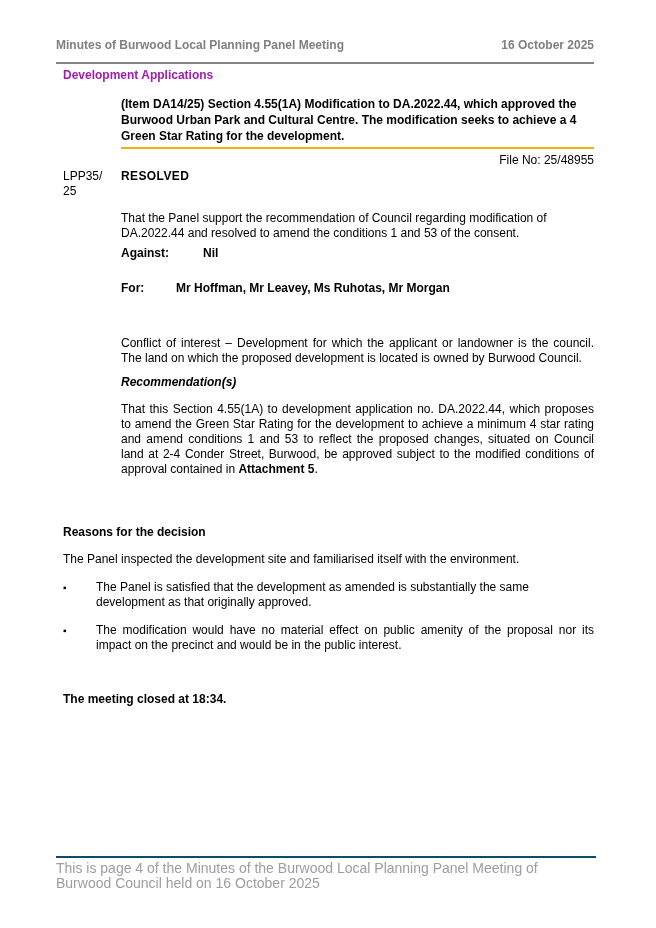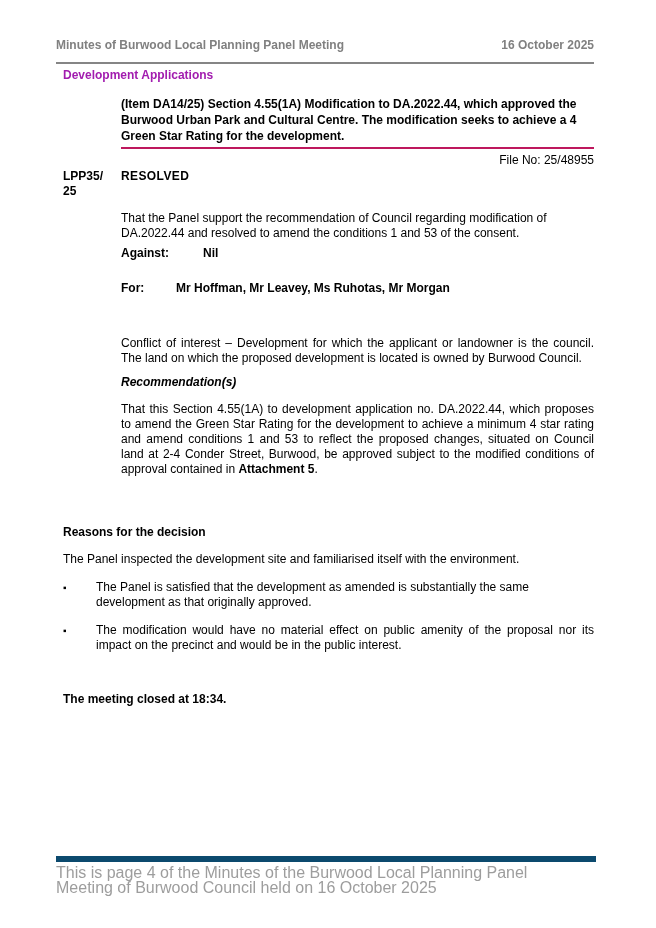--- a/index.html
+++ b/index.html
@@ -17,25 +17,25 @@
     display:flex;justify-content:space-between;align-items:flex-end;
     font-weight:bold;color:#808080;
     border-bottom:2px solid #858585;padding-bottom:9px;
   }
   
   .content{position:absolute;left:63px;right:62px;top:68px;}
   .section-title{color:#a21caf;font-weight:bold;}
   .item-heading{
     margin-left:58px;margin-top:13px;
     font-weight:bold;line-height:16px;
-    border-bottom:2px solid #be185d;padding-bottom:3px;
+    border-bottom:2px solid #eab308;padding-bottom:3px;
   }
   .file-no{text-align:right;margin-top:4px;}
   .resolution{display:flex;margin-top:1px;}
-  .res-no{flex:0 0 58px;font-weight:bold;}
+  .res-no{flex:0 0 58px;font-weight:normal;}
   .res-body{flex:1;min-width:0;}
   .res-heading{font-weight:bold;letter-spacing:.4px;}
   .res-text{margin-top:27px;}
   .vote{display:flex;font-weight:bold;}
   .vote-for{margin-top:20px;}
   .vote-against{margin-top:5px;}
   .vote-for .vote-label{flex:0 0 55px;}
   .vote-against .vote-label{flex:0 0 82px;}
   .conflict{margin-top:40px;text-align:justify;}
   .rec-heading{margin-top:9px;font-weight:bold;font-style:italic;}
@@ -43,22 +43,22 @@
   .reasons-heading{font-weight:bold;margin-top:48px;}
   .reasons-intro{margin-top:12px;}
   .bullet-item{display:flex;margin-top:13px;}
   .bullet-glyph{flex:0 0 33px;font-size:10px;line-height:15px;}
   .bullet-text{flex:1;min-width:0;}
   .justify{text-align:justify;}
   .closing{font-weight:bold;margin-top:39px;}
   
   .footer{
     position:absolute;left:56px;right:60px;top:856px;
-    border-top:6px solid #0c4a6e;padding-top:3px;
-    color:#9d9d9d;font-size:16px;line-height:15px;
+    border-top:2px solid #0c4a6e;padding-top:3px;
+    color:#9d9d9d;font-size:14px;line-height:15px;
   }
   .footer-text{max-width:524px;}
 </style>
 </head>
 <body>
 
 <div class="page">
 
   <div class="header">
     <span>Minutes of Burwood Local Planning Panel Meeting</span>

